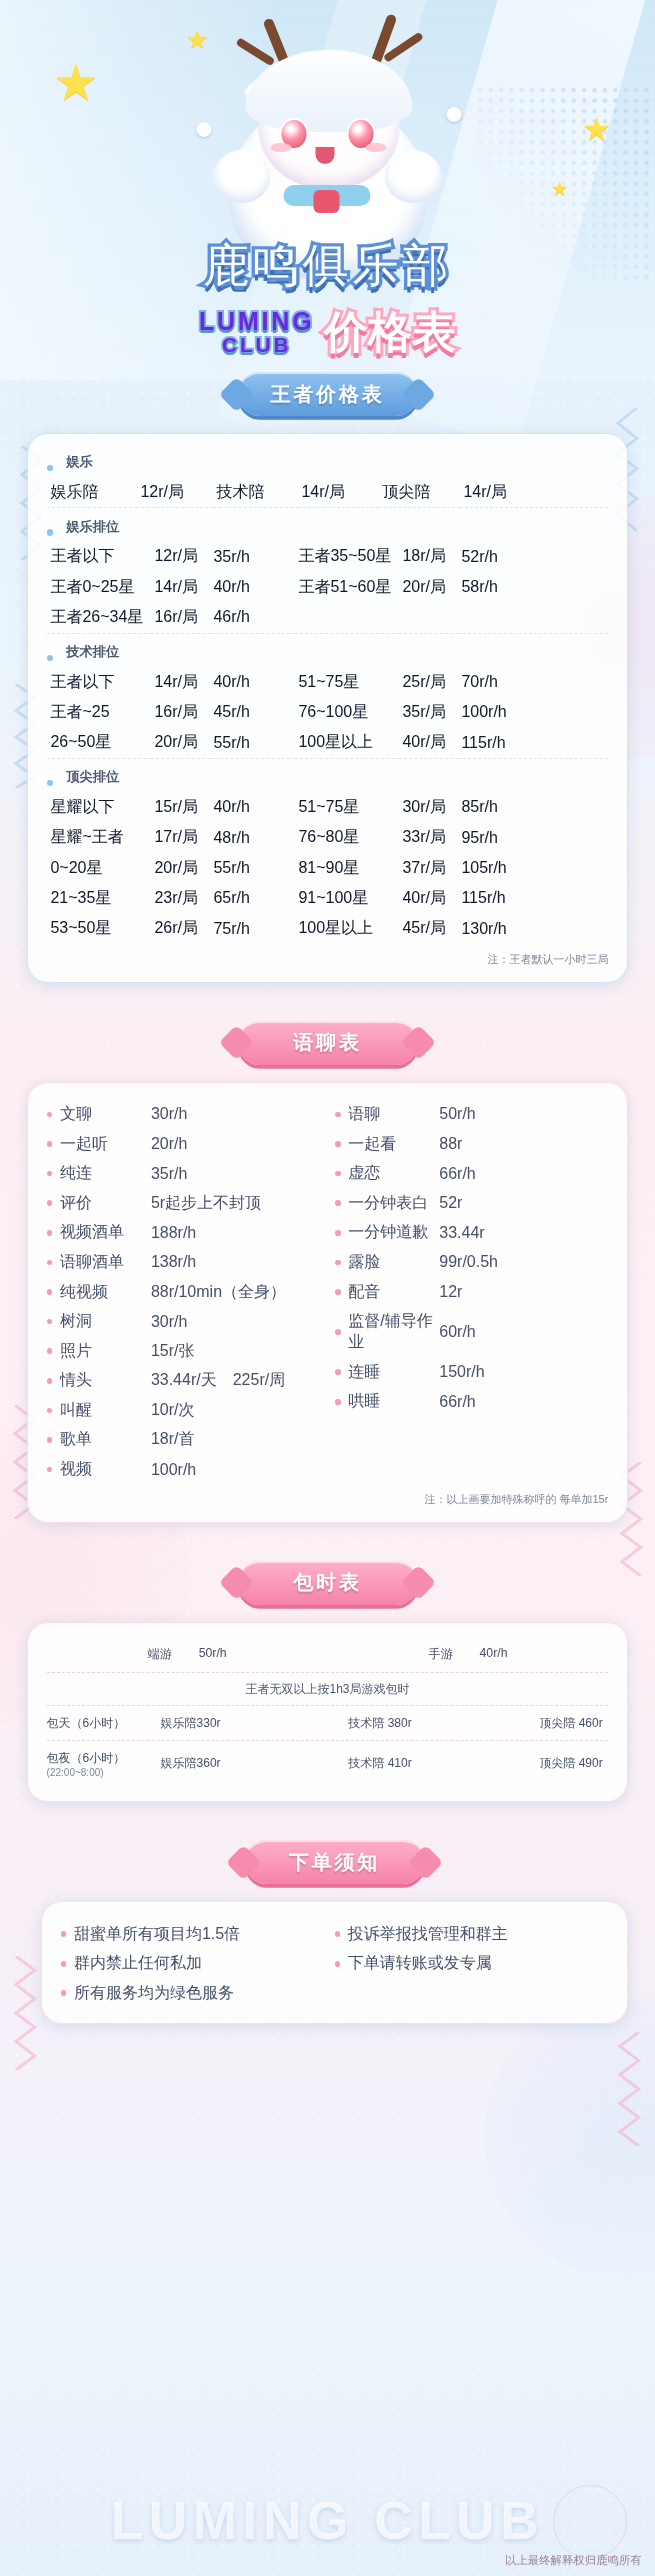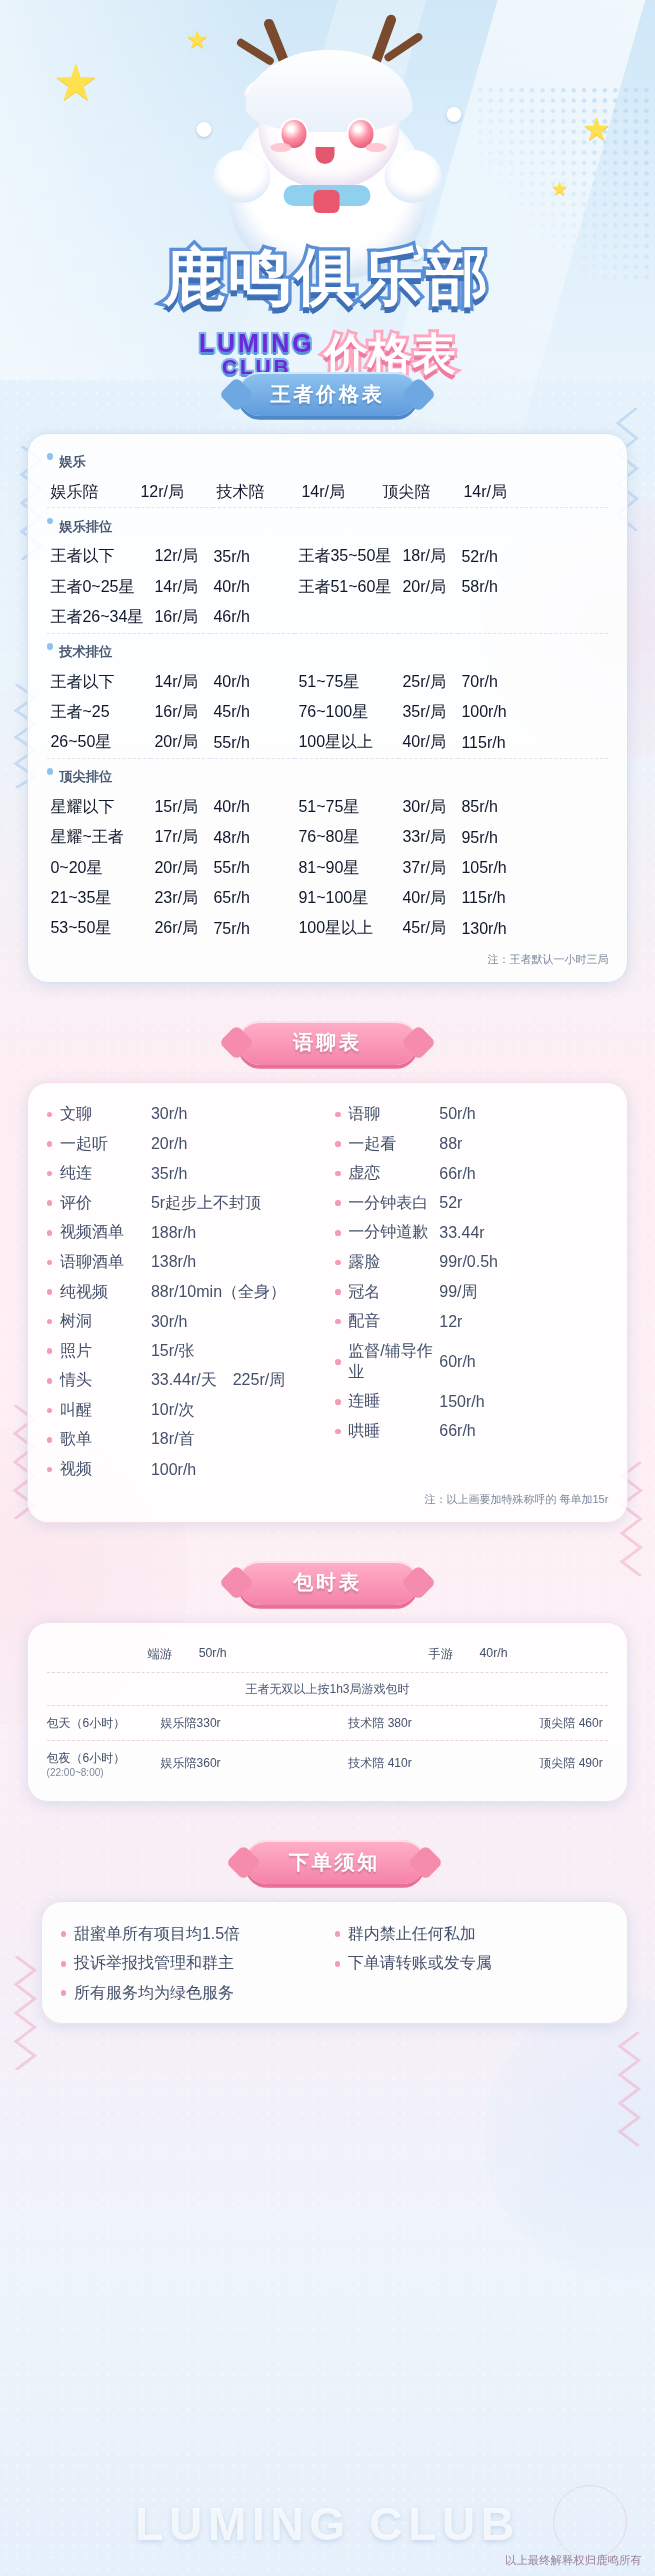--- a/index.html
+++ b/index.html
@@ -96,21 +96,21 @@
   .deer .ear.l{ left:72px; transform:rotate(-18deg);} .deer .ear.r{ left:190px; transform:rotate(18deg);}
   .deer .scarf { position:absolute; left:112px; top:177px; width:87px;height:21px; background:#8fd0ef; border-radius:11.4px;}
   .deer .bow { position:absolute; left:142px; top:182px; width:26.6px;height:23px; background:#e9576f; border-radius:5.7px; }
   .deer .arm { position:absolute; width:57px;height:53px; background:#fff; border-radius:50%; top:142px; box-shadow: inset 0 -5.7px 9.5px #dbe8f7;}
   .deer .arm.l{ left:42px;} .deer .arm.r{ left:213px;}
   .snowball{ position:absolute; width:15px;height:15px;border-radius:50%; background:#fff; box-shadow:0 0.9px 2.8px rgba(120,150,190,.5);}
 
   
   .main-title-wrap { position:absolute; left:0; right:0; top:235px; text-align:center; }
   .main-title {
-    font-size:62px; font-weight:bold; letter-spacing:3.8px;
+    font-size:46px; font-weight:normal; letter-spacing:3.8px;
     color:#ffffff;
     -webkit-text-stroke: 6.6px #5b8fd6;
     paint-order: stroke fill;
     text-shadow: 0 5.7px 0 #3f6fb5;
     display:inline-block;
   }
   .sub-row { margin-top:5.7px; display:flex; justify-content:center; align-items:center; gap:9.5px; }
   .luming {
     font-size:25px; font-weight:bold; letter-spacing:2.8px; color:#6d28d9;
     -webkit-text-stroke:3.8px #7fb4e6; paint-order: stroke fill;
@@ -146,21 +146,21 @@
     position:relative; margin:17px 26.6px 0; border-radius:21px;
     background: rgba(255,255,255,.86);
     box-shadow: 0 2.8px 13.3px rgba(140,170,210,.28);
     padding:17px 19px 15px;
   }
   .card.blue { border:1.9px solid #cfe4f7; }
   .card.pink { border:1.9px solid #fbdde8; }
 
   .grp-title {
     font-size:13.3px; color:#4a5a73; font-weight:bold; margin:1.9px 0 5.7px;
-    display:flex; align-items:flex-start; gap:6px;
+    display:flex; align-items:flex-end; gap:13px;
   }
   .dot { width:6.6px;height:6.6px;border-radius:50%; background:#8fc3ef; display:inline-block; }
 
   table { width:100%; border-collapse:collapse; font-size:16px; color:#0f172a; }
   td { padding:4.7px 3.8px; vertical-align:middle; }
   .rowline { border-bottom:0.9px dashed #dbe6f2; }
   .c-name { white-space:nowrap; }
   .note { text-align:right; font-size:11px; color:#7b879b; margin-top:7.6px; }
 
   
@@ -184,21 +184,21 @@
   .pkg-row .vals { flex:1; display:flex; justify-content:space-between; padding-right:5.7px; }
 
   
   .notice { display:flex; flex-wrap:wrap; }
   .notice .li { width:50%; }
   .notice .li .bullet { background:#f59ab9; }
 
   
   .footer-watermark {
     position:absolute; left:0; right:0; bottom:25px; text-align:center;
-    font-size:46px; letter-spacing:5.7px; font-weight:bold;
+    font-size:53px; letter-spacing:5.7px; font-weight:bold;
     color:rgba(255,255,255,.75); text-shadow:0 1.9px 5.7px rgba(170,195,225,.55);margin-top:43px;
   }
   .footer-note {
     position:absolute; right:13.3px; bottom:7.6px; font-size:11.4px; color:#8b6f86; opacity:.85;
   }
   .footer-stamp{
     position:absolute; right:28.5px; bottom:17px; width:74px;height:74px;border-radius:50%;
     border:1.9px solid rgba(200,120,150,.45); opacity:.45;
   }
 </style>
@@ -519,25 +519,20 @@
             <span class="nm">一分钟道歉</span>
             <span class="vl">33.44r</span>
           </div>
         <div class="li">
             <span class="bullet"></span>
             <span class="nm">露脸</span>
             <span class="vl">99r/0.5h</span>
           </div>
         <div class="li">
             <span class="bullet"></span>
-            <span class="nm">冠名</span>
-            <span class="vl">99/周</span>
-          </div>
-        <div class="li">
-            <span class="bullet"></span>
             <span class="nm">配音</span>
             <span class="vl">12r</span>
           </div>
         <div class="li">
             <span class="bullet"></span>
             <span class="nm">监督/辅导作业</span>
             <span class="vl">60r/h</span>
           </div>
         <div class="li">
             <span class="bullet"></span>
@@ -601,25 +596,25 @@
   <div class="banner pink">下单须知</div>
 
   <div class="card pink">
     <div class="notice">
       <div class="li">
           <span class="bullet"></span>
           <span>甜蜜单所有项目均1.5倍</span>
         </div>
       <div class="li">
           <span class="bullet"></span>
-          <span>群内禁止任何私加</span>
+          <span>投诉举报找管理和群主</span>
         </div>
       <div class="li">
           <span class="bullet"></span>
-          <span>投诉举报找管理和群主</span>
+          <span>群内禁止任何私加</span>
         </div>
       <div class="li">
           <span class="bullet"></span>
           <span>下单请转账或发专属</span>
         </div>
       <div class="li">
           <span class="bullet"></span>
           <span>所有服务均为绿色服务</span>
         </div>
     </div>

